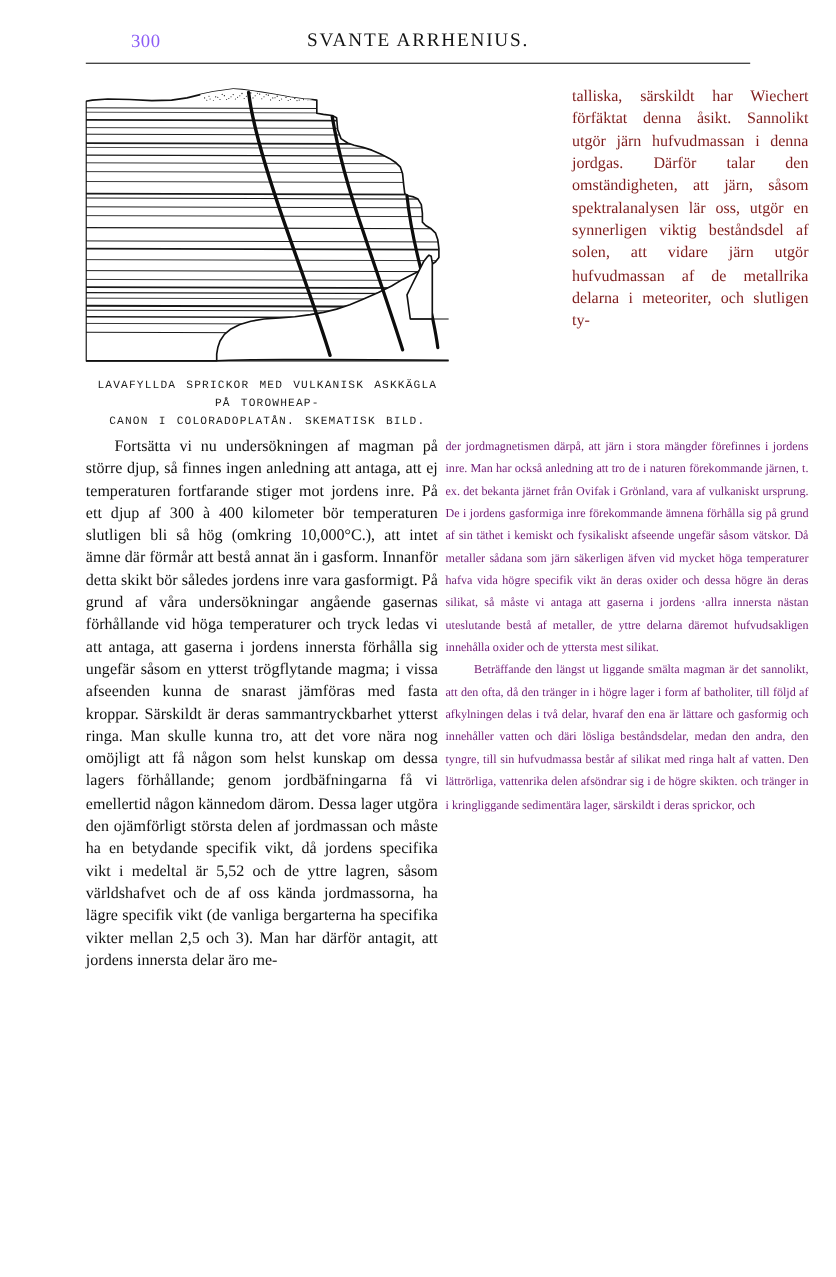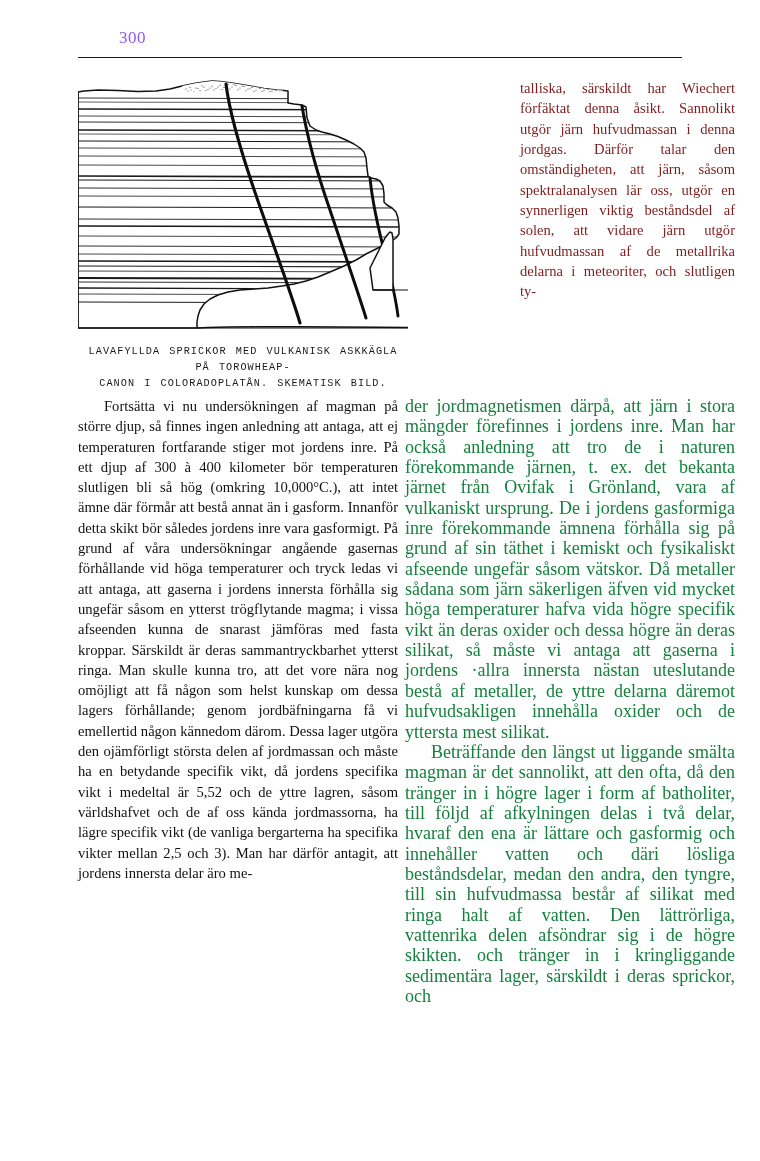--- a/index.html
+++ b/index.html
@@ -100,38 +100,39 @@
     font-size: 14.6px;
     line-height: 20.35px;
     text-align: justify;
     color: #7f1d1d;
   }
   #right-column-lower {
     position: absolute;
     left: 405px;
     top: 396px;
     width: 330px;
-    font-size: 18px;
+    font-size: 11px;
     line-height: 20.35px;
     text-align: justify;
-    color: #15803d;
+    color: #701a75;
   }
   .para {
     margin: 0;
     text-indent: 26px;
   }
   .para.cont {
     text-indent: 0;
   }
 </style>
 </head>
 <body>
 
 <div id="page-header">
   <span id="folio">300</span>
+  <span id="running-title">SVANTE ARRHENIUS.</span>
 </div>
 <div id="header-rule"></div>
 
 <div id="figure-block">
   <svg id="figure-image" viewBox="0 0 330 260" preserveAspectRatio="none">
     <defs>
       <clipPath id="rockclip">
         <path d="M0,14 L6,13 L20,12 L40,12.5 L60,13.5 L78,13 L92,11 L104,8 L116,5.5 L126,4 L134,3 L142,3.5 L150,4.5 L160,6 L172,8 L186,10.5 L198,12 L206,12.5 L210,13
                  L210,25 L216,26 L224,27 L228,29 L229,40 L232,48 L238,52 L244,54 L252,56 L260,58.5 L268,62 L276,66 L282,70 L286,74 L288,80 L289,90 L290,98
                  L293,100 L298,101 L302,103 L305,108 L306,116 L306,124 L309,127 L314,130 L318,134 L320,140 L321,148 L321,156

